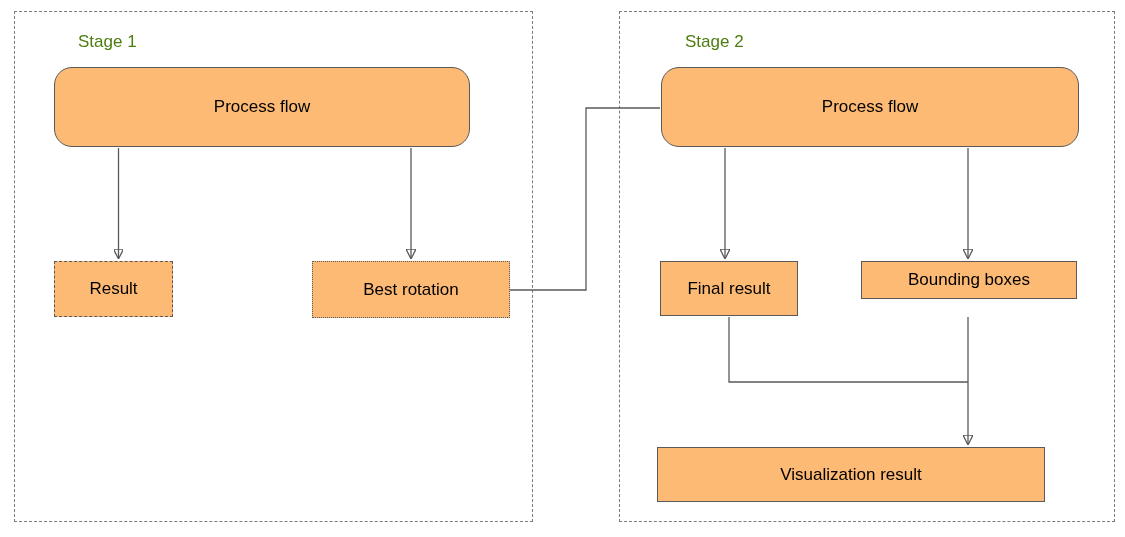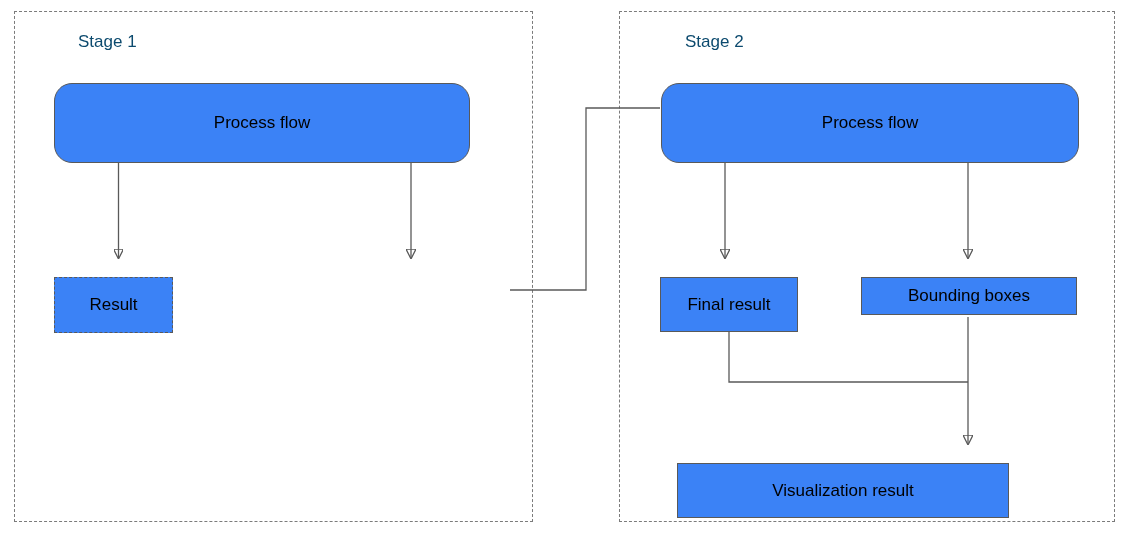--- a/index.html
+++ b/index.html
@@ -14,35 +14,34 @@
   .stage{
     position:absolute;
     border:1.6px dashed #7b7b7b;
     box-sizing:border-box;
     background:transparent;
   }
   .stage-label{
     position:absolute;
     font-size:17px;
     line-height:20px;
-    color:#0c4a6e;
+    color:#4d7c0f;
     white-space:nowrap;
   }
   .node{
     position:absolute;
     display:flex;
     align-items:center;
     justify-content:center;
     box-sizing:border-box;
-    background:#3b82f6;
+    background:#fdba74;
     border:1.4px solid #595959;
     font-size:17px;
     text-align:left;
     white-space:nowrap;
-    margin-top:16px;
   }
   .node.rounded{border-radius:18px;}
   .node.dashed{border-style:dashed;}
   .node.dotted{border-style:dotted;border-width:1.6px;}
   svg.wires{
     position:absolute;
     left:0;top:0;
     pointer-events:none;
   }
   svg.wires path{
@@ -72,19 +71,20 @@
     <path d="M411,148 V258" marker-end="url(#arrow)"></path>
     <path d="M510,290 H586 V108 H660"></path>
     <path d="M725,148 V258" marker-end="url(#arrow)"></path>
     <path d="M968,148 V258" marker-end="url(#arrow)"></path>
     <path d="M729,317 V382 H968"></path>
     <path d="M968,317 V444" marker-end="url(#arrow)"></path>
   </svg>
 
   <div class="node rounded" style="left:54px;top:67px;width:416px;height:80px;">Process flow</div>
   <div class="node dashed" style="left:54px;top:261px;width:119px;height:56px;">Result</div>
+  <div class="node dotted" style="left:312px;top:261px;width:198px;height:57px;">Best rotation</div>
 
   <div class="node rounded" style="left:661px;top:67px;width:418px;height:80px;">Process flow</div>
   <div class="node" style="left:660px;top:261px;width:138px;height:55px;">Final result</div>
   <div class="node" style="left:861px;top:261px;width:216px;height:38px;">Bounding boxes</div>
-  <div class="node" style="left:677px;top:447px;width:332px;height:55px;">Visualization result</div>
+  <div class="node" style="left:657px;top:447px;width:388px;height:55px;">Visualization result</div>
 
 </div>
 
 </body></html>

